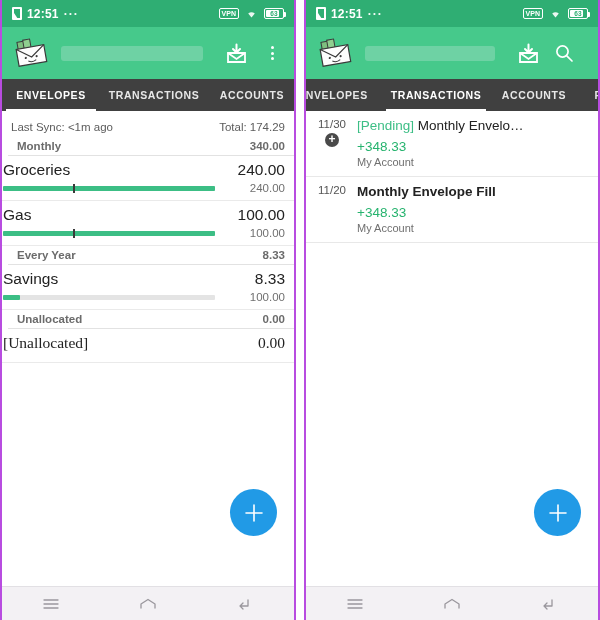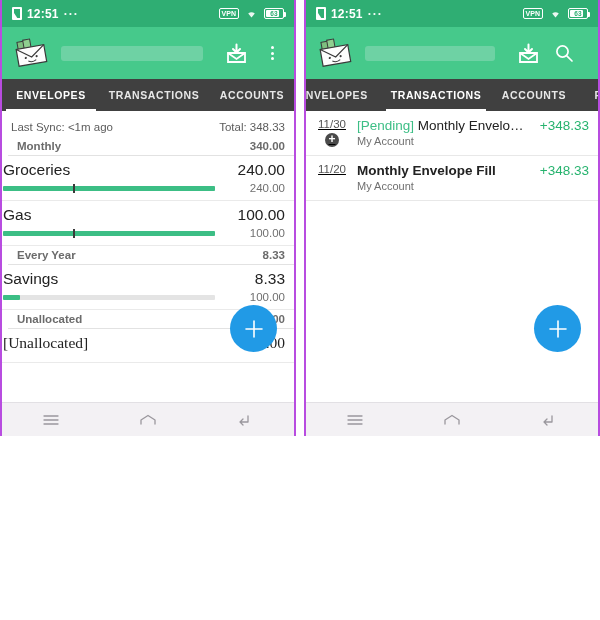--- a/index.html
+++ b/index.html
@@ -12,21 +12,21 @@
   .stage {
     position: relative;
     width: 600px; height: 620px;
     display: flex;
     gap: 6px;
     background: #ffffff;
   }
   .phone {
     position: relative;
     width: 297px;
-    height: 436px;
+    height: 620px;
     border-left: 2px solid #b84ce0;
     border-right: 2px solid #b84ce0;
     background: #fafafa;
     overflow: hidden;
     display: flex;
     flex-direction: column;
   }
   .phone.left { margin-left: 0; }
   .phone.right { margin-left: 2px; }
 
@@ -231,35 +231,34 @@
     border-bottom: 1px solid #e8e8e8;
     gap: 8px;
   }
   .txn-date-col {
     width: 34px;
     flex: 0 0 auto;
     display: flex;
     flex-direction: column;
     align-items: center;
     gap: 3px;
-    text-decoration: underline;
   }
   .txn-date { font-size: 11.5px; color: #555555; }
   .pending-badge {
     width: 14px; height: 14px;
     border-radius: 50%;
     background: #4a4a4a;
     color: #ffffff;
     font-size: 12px;
     line-height: 13px;
     text-align: center;
     font-weight: bold;
   }
   .txn-main { flex: 1 1 auto; min-width: 0; }
-  .txn-title-row { display: flex; align-items: baseline; gap: 6px; }
+  .txn-title-row { display: flex; align-items: baseline; gap: 6px; flex-direction: column; }
   .txn-title {
     font-size: 13.5px;
     color: #222222;
     white-space: nowrap;
     overflow: hidden;
     text-overflow: ellipsis;
     flex: 1 1 auto;
     min-width: 0;
   }
   .txn-title.bold { font-weight: bold; }
@@ -366,21 +365,21 @@
       <div class="tab" style="width:88px">
           <span>ACCOUNTS</span>
         </div>
 
     </div>
 
     <div class="content">
 
       <div class="sync-row">
         <span>Last Sync: &lt;1m ago</span>
-        <span>Total: 348.33</span>
+        <span>Total: 174.29</span>
       </div>
 
       <div class="group-row">
         <span>Monthly</span>
         <span>340.00</span>
       </div>
 
       <div class="env-row">
         <div class="env-top">
           <span class="env-name">Groceries</span>

